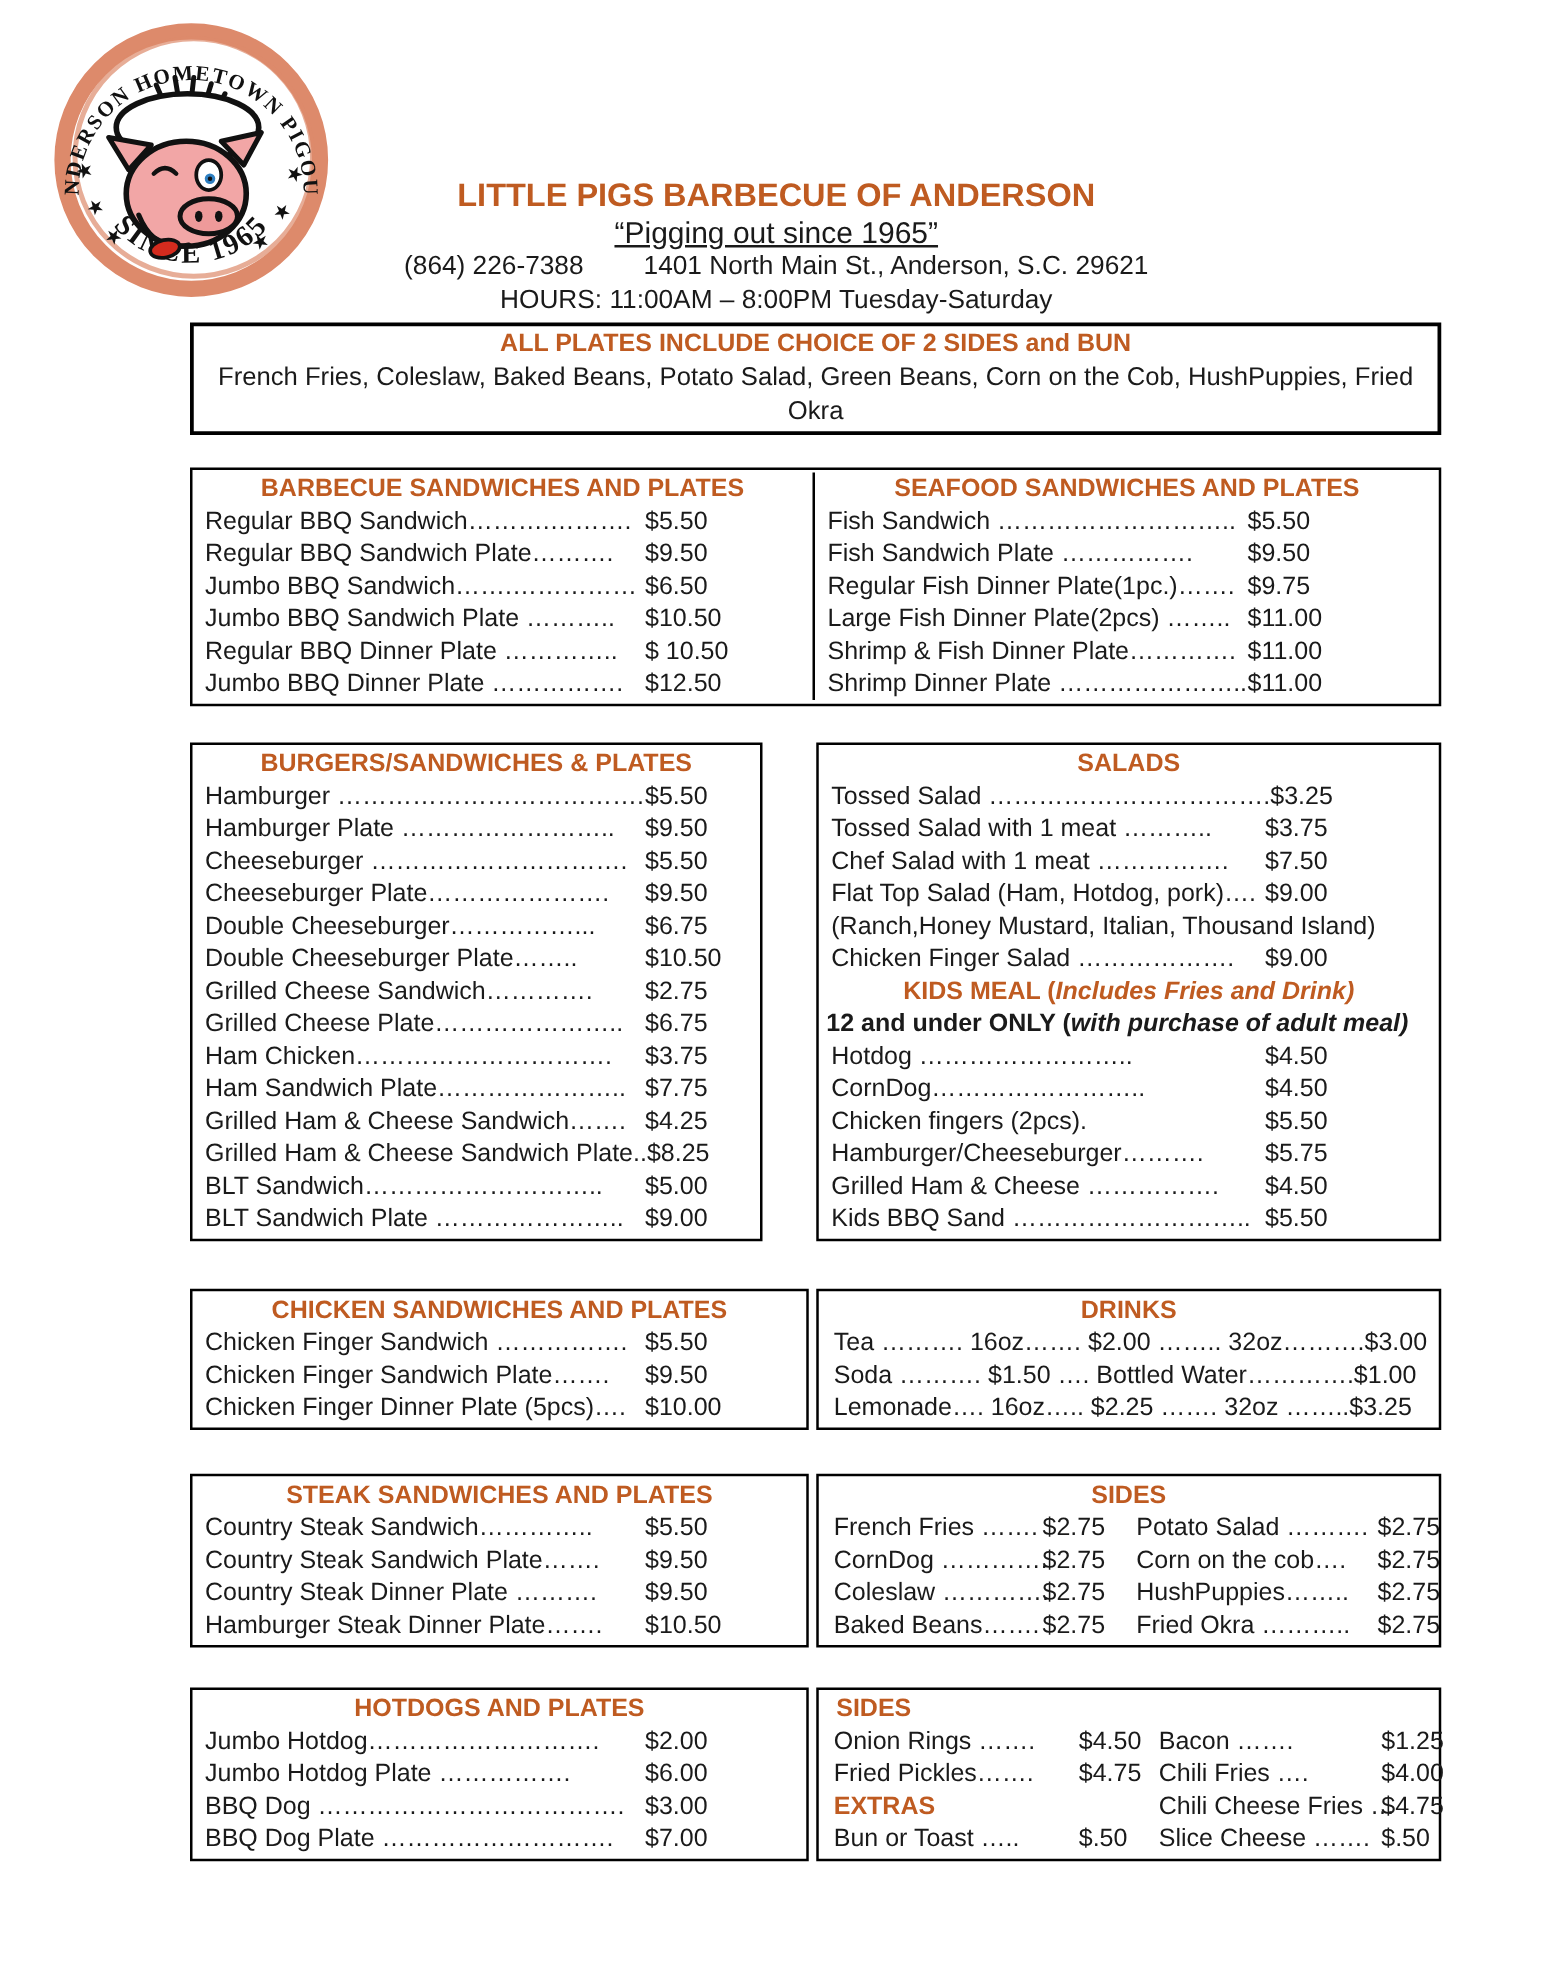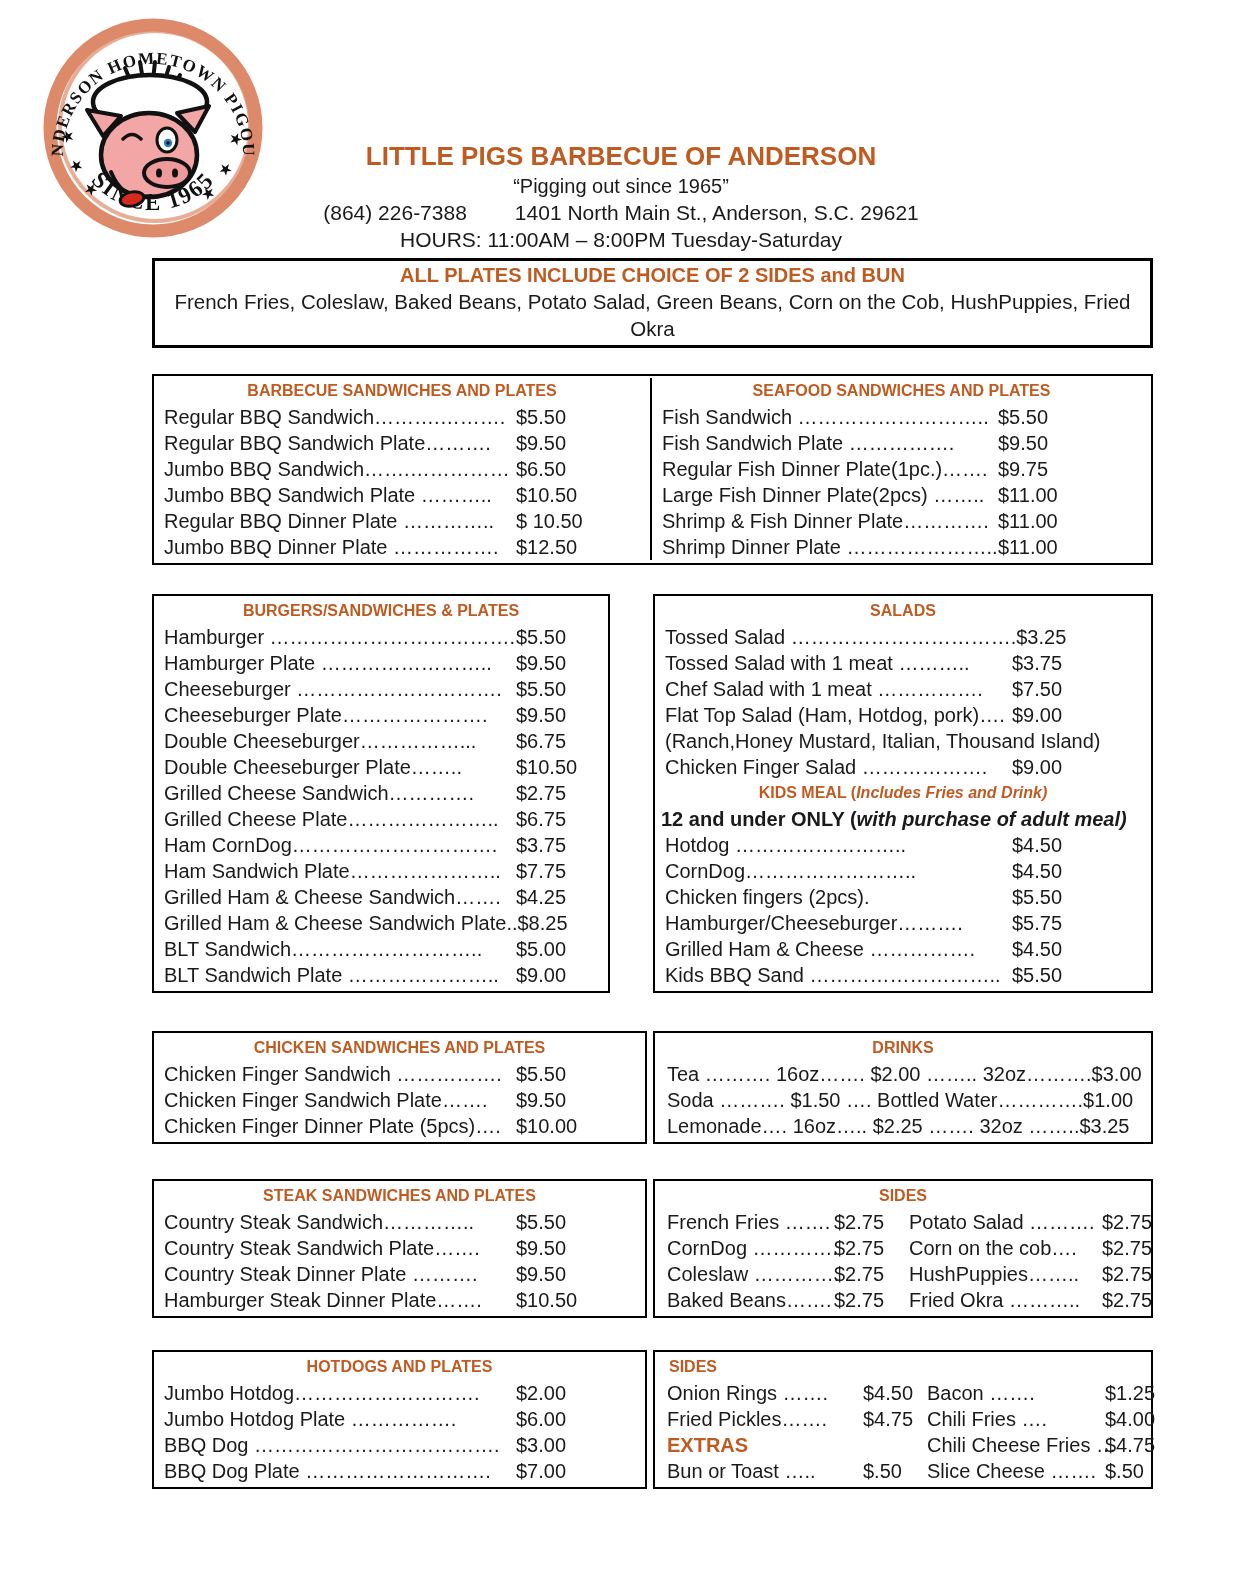--- a/index.html
+++ b/index.html
@@ -1,31 +1,31 @@
 <!DOCTYPE html>
 <html><head>
 <meta charset="utf-8">
 <style>
   html,body{margin:0;padding:0;background:#fff;}
   body{font-family:"Liberation Sans",sans-serif;color:#1a1a1a;}
   .page{position:relative;width:1242px;height:1570px;background:#fff;overflow:hidden;}
   .logo{position:absolute;left:36px;top:12px;width:234px;height:232px;}
   .head{text-align:center;padding-top:139px;}
   .title{font-size:26px;font-weight:bold;color:#BF5B21;line-height:35px;letter-spacing:0;}
-  .tagline{font-size:20px;line-height:25px;}
+  .tagline{font-size:24px;line-height:25px;text-decoration:underline;}
   .phoneline{font-size:21px;line-height:27px;}
   .phoneline .phone{margin-right:48px;}
   .hours{font-size:21px;line-height:27px;text-align:center;}
   .content{margin-left:152px;width:1001px;}
   .notice{border:3px solid #000;text-align:center;margin-top:5px;padding:1px 0 3px;}
   .notice .t{color:#BF5B21;font-weight:bold;font-size:20px;line-height:26px;}
   .notice .b{font-size:20.5px;line-height:27px;}
   .menurow{display:flex;justify-content:space-between;}
   .box{border:2px solid #000;padding:2px 0 3px;box-sizing:border-box;background:#fff;}
-  .sec-title{color:#BF5B21;font-weight:bold;font-size:16px;text-align:center;line-height:26px;}
+  .sec-title{color:#BF5B21;font-weight:bold;font-size:20px;text-align:center;line-height:26px;}
   .sec-title.left{text-align:left;padding-left:14px;}
   .sec-title em{font-style:italic;}
   .row{line-height:26px;font-size:20px;}
   .simple{display:flex;padding-left:10px;}
   .simple .n{flex:0 0 352px;white-space:nowrap;overflow:visible;}
   .simple .p{white-space:nowrap;}
   .row1box{display:flex;margin-top:26px;}
   .half-l{width:496px;}
   .half-r{flex:1;border-left:2px solid #000;}
   .half-r .simple .n{flex-basis:336px;}
@@ -203,21 +203,21 @@
             </div>
             <div class="row simple">
               <span class="n">Grilled Cheese Sandwich………….</span>
               <span class="p">$2.75</span>
             </div>
             <div class="row simple">
               <span class="n">Grilled Cheese Plate…………………..</span>
               <span class="p">$6.75</span>
             </div>
             <div class="row simple">
-              <span class="n">Ham CornDog………………………….</span>
+              <span class="n">Ham Chicken………………………….</span>
               <span class="p">$3.75</span>
             </div>
             <div class="row simple">
               <span class="n">Ham Sandwich Plate…………………..</span>
               <span class="p">$7.75</span>
             </div>
             <div class="row simple">
               <span class="n">Grilled Ham &amp; Cheese Sandwich…….</span>
               <span class="p">$4.25</span>
             </div>

